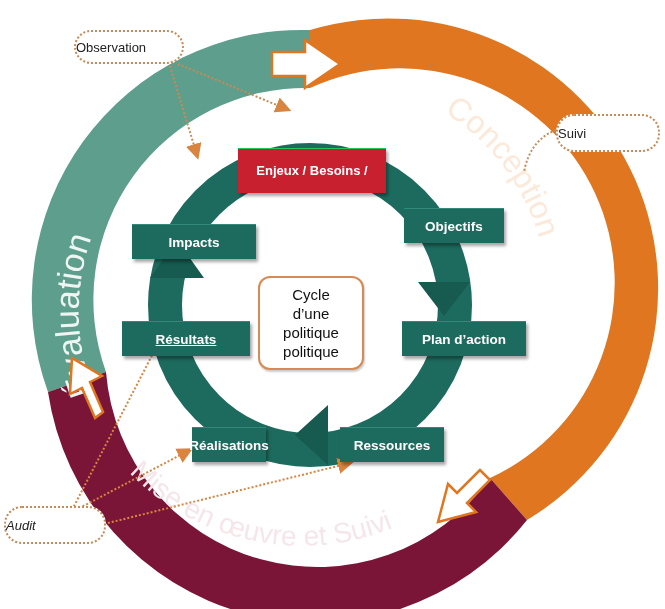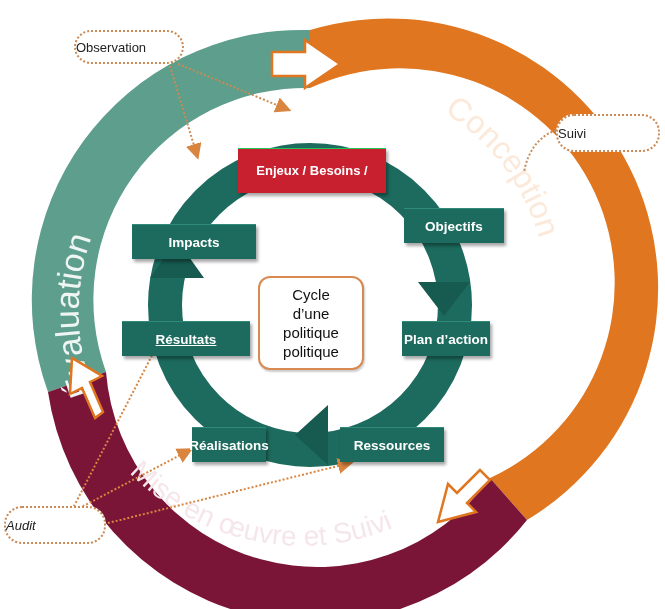--- a/index.html
+++ b/index.html
@@ -93,21 +93,21 @@
 <div class="callout" style="left:4px; top:506px; width:98px; height:34px;font-style:italic;">
   <span>Audit</span>
 </div>
 
 <div class="box red" style="left:238px; top:148px; width:148px; height:44px; flex-direction:column;">
   <span>Enjeux / Besoins /</span>
 </div>
 <div class="box" style="left:404px; top:208px; width:100px; height:34px;">
   <span>Objectifs</span>
 </div>
-<div class="box" style="left:402px; top:321px; width:88px; height:34px;">
+<div class="box" style="left:402px; top:321px; width:124px; height:34px;">
   <span>Plan d’action</span>
 </div>
 <div class="box" style="left:340px; top:427px; width:104px; height:34px;">
   <span>Ressources</span>
 </div>
 <div class="box" style="left:192px; top:427px; width:74px; height:34px;">
   <span>Réalisations</span>
 </div>
 <div class="box" style="left:122px; top:321px; width:128px; height:34px;text-decoration:underline;">
   <span>Résultats</span>

